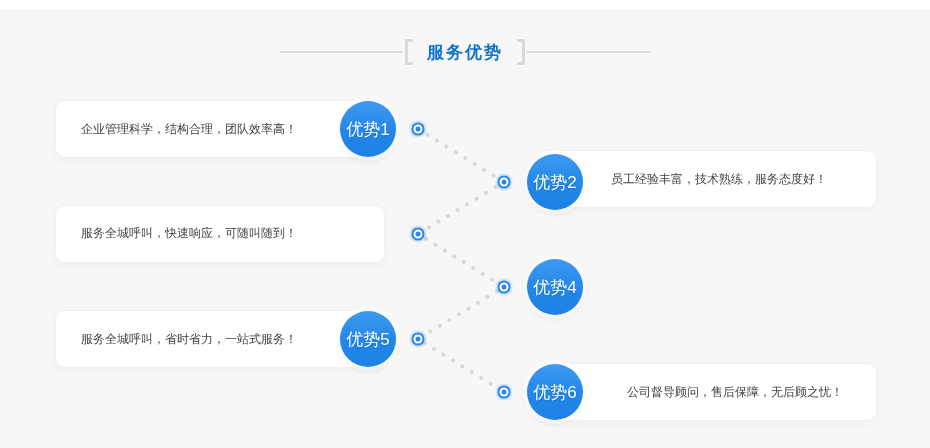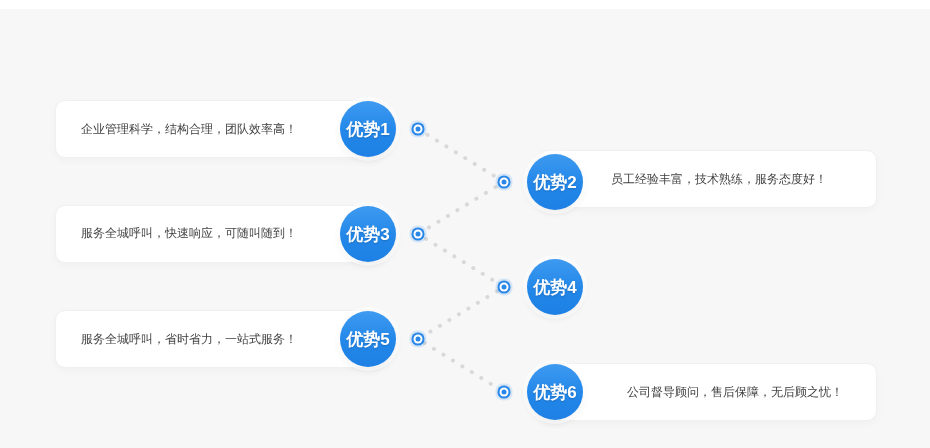--- a/index.html
+++ b/index.html
@@ -27,39 +27,46 @@
   .card.cleft{left:55px;width:330px;padding-left:25px;}
   .card.cright{left:538px;width:339px;padding-left:72px;}
   .c1{top:100px;} .c2{top:150px;} .c3{top:205px;font-family:Liberation Mono, monospace;}
   .c4{top:258px;} .c5{top:310px;} .c6{top:363px;text-align:right;}
 
   
   .badge{position:absolute;width:56px;height:56px;border-radius:50%;
          background:linear-gradient(180deg,#3e9af0 0%,#2287e9 55%,#1e80e4 100%);
          display:flex;align-items:center;justify-content:center;
          box-shadow:0 0 0 4px rgba(255,255,255,0.55),0 3px 7px rgba(0,0,0,0.10);}
-  .badge span{color:#ffffff;font-size:17px;font-weight:bold;text-shadow:0 1px 2px rgba(0,0,0,0.18);text-align:right;}
+  .badge span{color:#ffffff;font-size:17px;font-weight:normal;text-shadow:0 1px 2px rgba(0,0,0,0.18);text-align:right;}
   .b1{left:340px;top:101px;} .b2{left:527px;top:154px;}
   .b3{left:340px;top:206px;} .b4{left:527px;top:259px;}
   .b5{left:340px;top:311px;} .b6{left:527px;top:364px;}
 
   
   .bullet{position:absolute;width:5px;height:5px;border-radius:50%;background:#2a87e8;
           transform:translate(-50%,-50%);
           box-shadow:0 0 0 2px #ffffff,0 0 0 4px #2a87e8,0 0 0 6px rgba(42,135,232,0.16);}
   .d1{left:418px;top:129px;} .d2{left:504px;top:182px;}
   .d3{left:418px;top:234px;} .d4{left:504px;top:287px;}
   .d5{left:418px;top:339px;} .d6{left:504px;top:392px;}
 </style>
 </head>
 <body>
 
 <div class="stage">
   <div class="top-strip"></div>
 
+  <div class="header">
+    <span class="hline"></span>
+    <span class="bracket left"></span>
+    <h2 class="title">服务优势</h2>
+    <span class="bracket right"></span>
+    <span class="hline"></span>
+  </div>
 
   <svg class="connectors" viewBox="0 0 930 448">
     <polyline points="418,129 504,182 418,234 504,287 418,339 504,392" fill="none" stroke="#d9d9d9" stroke-width="4" stroke-dasharray="0.1 11" stroke-linecap="round"></polyline>
   </svg>
 
   <div class="card cleft c1">
     <p>企业管理科学，结构合理，团队效率高！</p>
   </div>
   <div class="badge b1">
     <span>优势1</span>
@@ -69,23 +76,20 @@
   <div class="card cright c2">
     <p>员工经验丰富，技术熟练，服务态度好！</p>
   </div>
   <div class="badge b2">
     <span>优势2</span>
   </div>
   <div class="bullet d2"></div>
 
   <div class="card cleft c3">
     <p>服务全城呼叫，快速响应，可随叫随到！</p>
-  </div>
-  <div class="badge b3">
-    <span>优势3</span>
   </div>
   <div class="bullet d3"></div>
 
   <div class="badge b4">
     <span>优势4</span>
   </div>
   <div class="bullet d4"></div>
 
   <div class="card cleft c5">
     <p>服务全城呼叫，省时省力，一站式服务！</p>

